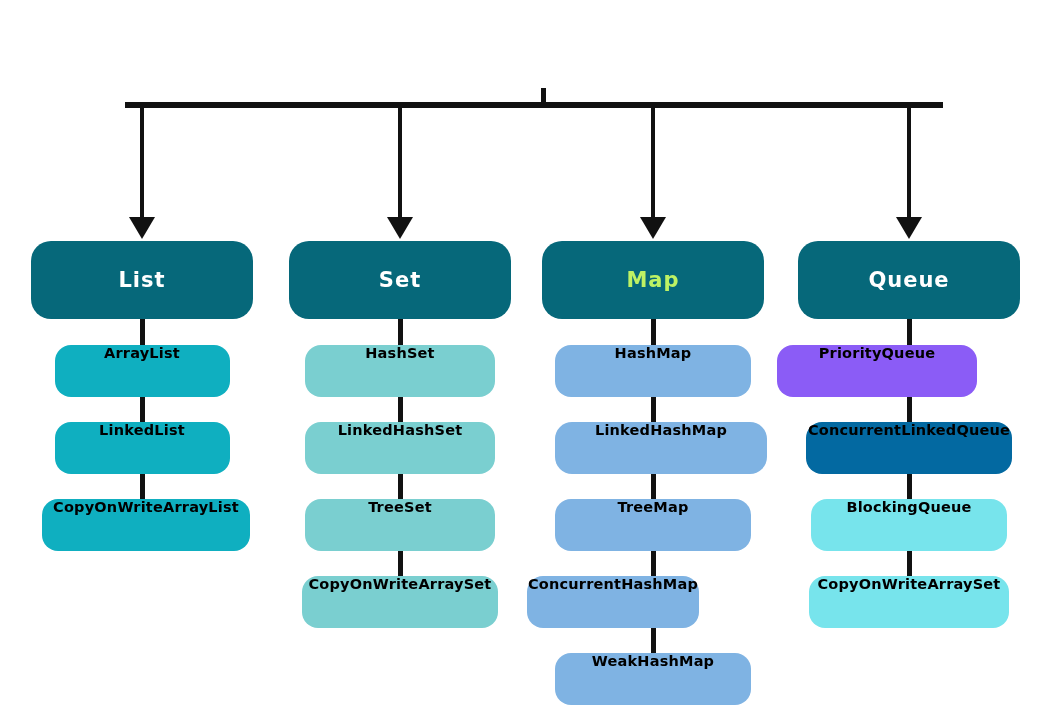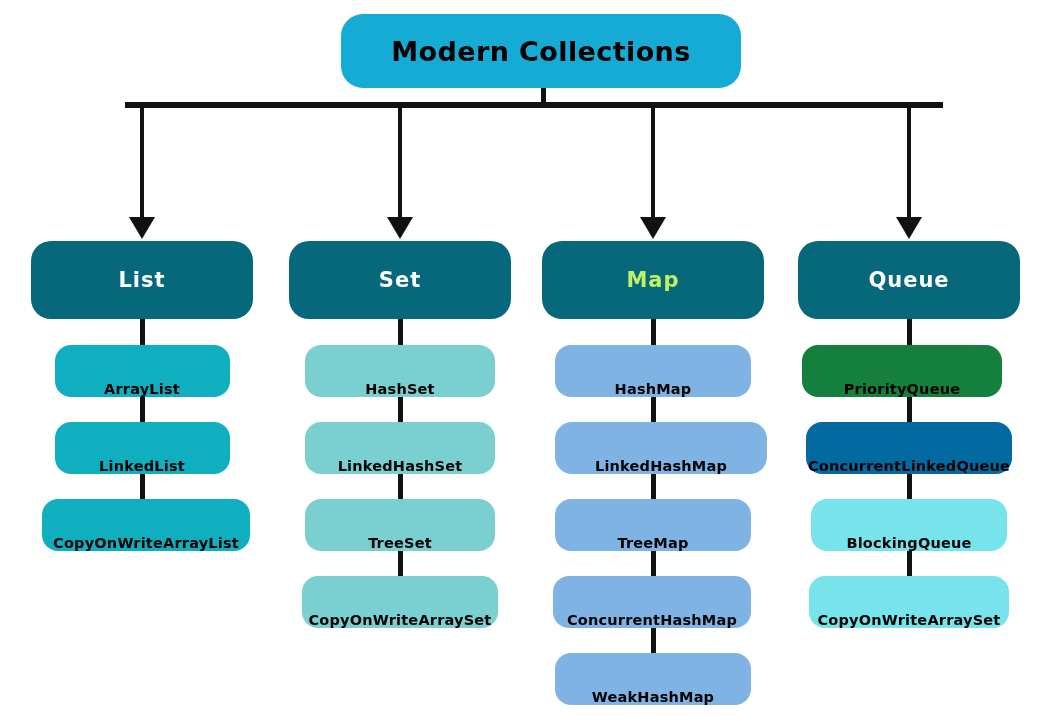--- a/index.html
+++ b/index.html
@@ -98,40 +98,37 @@
     letter-spacing: 1px;
     white-space: nowrap;
   }
 
   
   .leaf-node {
     position: absolute;
     height: 52px;
     border-radius: 16px;
     display: flex;
-    align-items: flex-end;
+    align-items: flex-start;
     justify-content: center;
   }
   .leaf-label {
     font-family: "DejaVu Sans", sans-serif;
     font-weight: bold;
     font-size: 14.5px;
     color: #000000;
     white-space: nowrap;
     letter-spacing: 0.2px;
   }
 </style>
 </head>
 <body>
 
 <div id="diagram">
 
-  <div class="root-node">
-    <span class="root-label">Modern Collections</span>
-  </div>
 
   <div class="line root-stem"></div>
   <div class="line bus-bar"></div>
 
   <div id="branches-layer">
       <div class="arrow-shaft" style="left: 140px; top: 108px; height: 113px;"></div>
       <div class="arrow-head" style="left: 129px; top: 217px;"></div>
       <div class="cat-node" style="left: 31px; top: 241px; width: 222px; background: rgb(6, 104, 122);">
         <span class="cat-label" style="color: rgb(255, 255, 255);">List</span>
       </div>
@@ -179,34 +176,34 @@
       </div>
       <div class="stub" style="left: 651px; top: 397px; height: 25px;"></div>
       <div class="leaf-node" style="left: 555px; top: 422px; width: 212px; background: rgb(127, 179, 227); border-radius: 17px;">
         <span class="leaf-label" style="color: rgb(0, 0, 0);">LinkedHashMap</span>
       </div>
       <div class="stub" style="left: 651px; top: 474px; height: 25px;"></div>
       <div class="leaf-node" style="left: 555px; top: 499px; width: 196px; background: rgb(127, 179, 227);">
         <span class="leaf-label" style="color: rgb(0, 0, 0);">TreeMap</span>
       </div>
       <div class="stub" style="left: 651px; top: 551px; height: 25px;"></div>
-      <div class="leaf-node" style="left: 553px; top: 576px; width: 198px; background: rgb(127, 179, 227);">
+      <div class="leaf-node" style="left: 527px; top: 576px; width: 172px; background: rgb(127, 179, 227);">
         <span class="leaf-label" style="color: rgb(0, 0, 0);">ConcurrentHashMap</span>
       </div>
       <div class="stub" style="left: 651px; top: 628px; height: 25px;"></div>
       <div class="leaf-node" style="left: 555px; top: 653px; width: 196px; background: rgb(127, 179, 227);">
         <span class="leaf-label" style="color: rgb(0, 0, 0);">WeakHashMap</span>
       </div>
       <div class="arrow-shaft" style="left: 907px; top: 108px; height: 113px;"></div>
       <div class="arrow-head" style="left: 896px; top: 217px;"></div>
       <div class="cat-node" style="left: 798px; top: 241px; width: 222px; background: rgb(6, 104, 122);">
         <span class="cat-label" style="color: rgb(255, 255, 255);">Queue</span>
       </div>
       <div class="stub" style="left: 907px; top: 319px; height: 26px;"></div>
-      <div class="leaf-node" style="left: 802px; top: 345px; width: 200px; background: #15803d;">
+      <div class="leaf-node" style="left: 777px; top: 345px; width: 200px; background: #8b5cf6;">
         <span class="leaf-label" style="color: rgb(0, 0, 0);">PriorityQueue</span>
       </div>
       <div class="stub" style="left: 907px; top: 397px; height: 25px;"></div>
       <div class="leaf-node" style="left: 806px; top: 422px; width: 206px; background: #0369a1;">
         <span class="leaf-label" style="color: rgb(0, 0, 0);">ConcurrentLinkedQueue</span>
       </div>
       <div class="stub" style="left: 907px; top: 474px; height: 25px;"></div>
       <div class="leaf-node" style="left: 811px; top: 499px; width: 196px; background: rgb(119, 228, 236);">
         <span class="leaf-label" style="color: rgb(0, 0, 0);">BlockingQueue</span>
       </div>

